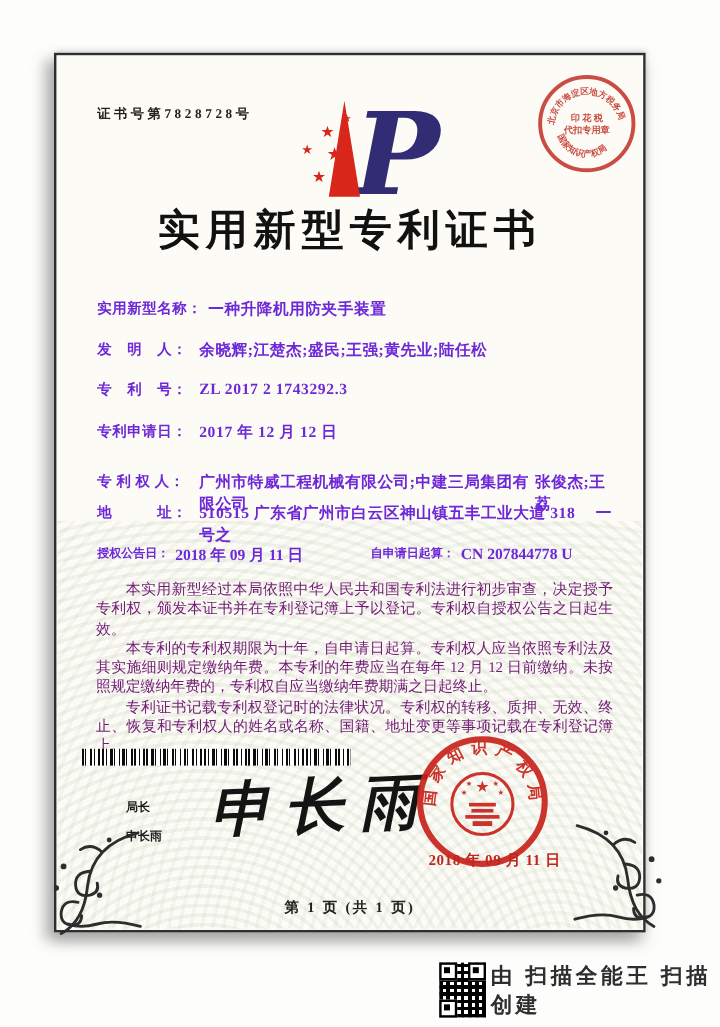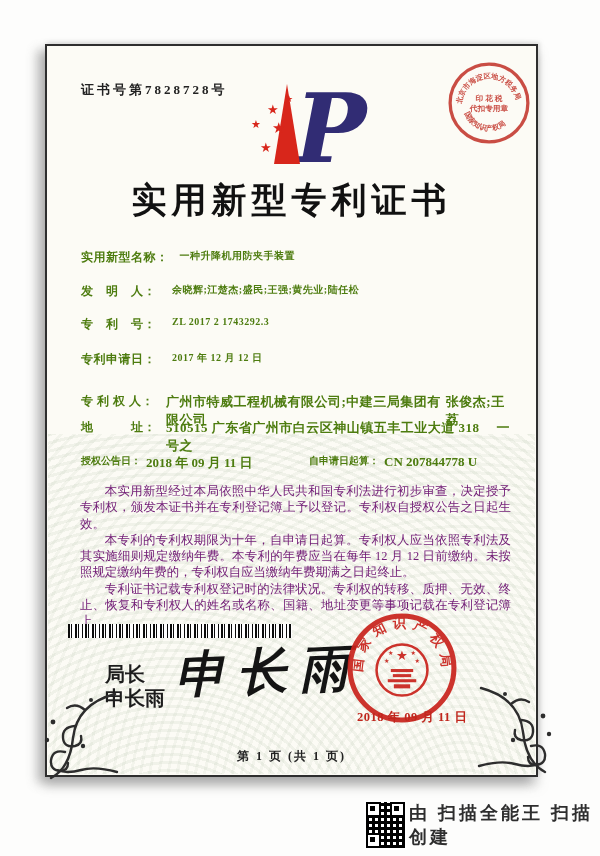--- a/index.html
+++ b/index.html
@@ -16,51 +16,51 @@
     border:2.5px solid #2e2e2e;
     box-shadow:-8px 6px 10px rgba(110,110,110,.45), 0 9px 10px rgba(140,140,140,.35), 2px -2px 4px rgba(160,160,160,.3);
   }
   .guilloche{
     position:absolute;left:1px;right:1px;bottom:1px;height:340px;pointer-events:none;
     background:
       repeating-radial-gradient(circle at 25% 130%, rgba(135,160,125,.10) 0 3px, transparent 3px 8px),
       repeating-radial-gradient(circle at 85% 115%, rgba(135,160,125,.08) 0 3px, transparent 3px 9px);
   }
   .cert-no{
-    position:absolute;left:34px;top:35px;
-    font-size:13px;font-weight:700;letter-spacing:3px;color:#222;
+    position:absolute;left:34px;top:41px;
+    font-size:11px;font-weight:700;letter-spacing:3px;color:#222;
   }
   .tax-stamp{position:absolute;left:398px;top:13px;width:88px;height:88px;opacity:.88;}
   .logo{position:absolute;left:196px;top:30px;width:140px;height:102px;}
   .title{
-    position:absolute;left:0;right:0;top:122px;margin:9px;text-align:center;
+    position:absolute;left:0;right:0;top:122px;margin:0;text-align:center;
     font-size:35px;font-weight:700;letter-spacing:5px;color:#111;
   }
   .row{position:absolute;left:34px;right:26px;display:flex;align-items:flex-start;
-       font-weight:700;color:#4d7c0f;}
+       font-weight:700;color:#6d28d9;}
   .lbl{flex:0 0 80px;font-size:12px;letter-spacing:.5px;white-space:nowrap;}
-  .val{font-size:10px;margin-left:11px;letter-spacing:.5px;}
+  .val{font-size:13px;margin-left:5px;letter-spacing:.5px;}
   .valcol{display:flex;flex-direction:row;margin-left:5px;}
   .valcol span{font-size:13px;letter-spacing:.5px;}
   .grant-pair{display:flex;}
   .grant-pair .lbl2{font-size:10px;font-weight:700;white-space:nowrap;}
   .grant-pair .val2{font-size:13px;font-weight:700;margin-left:5px;white-space:nowrap;}
   .body-text{
     position:absolute;left:33px;right:25px;top:437px;
     font-size:12.4px;line-height:16.3px;text-align:justify;color:#701a75;font-weight:500;
   }
   .body-text p{margin:0;text-indent:2em;}
   .barcode{
     position:absolute;left:21px;top:578px;width:224px;height:14px;
     background:repeating-linear-gradient(90deg,
       #0b0b0b 0 2px,#fff 2px 3px,#0b0b0b 3px 4px,#fff 4px 7px,
       #0b0b0b 7px 9px,#fff 9px 10px,#0b0b0b 10px 11px,#fff 11px 14px,
       #0b0b0b 14px 15px,#fff 15px 17px);
   }
-  .officials{position:absolute;left:58px;top:616px;font-size:20px;font-weight:700;line-height:24px;color:#1d1d1d;}
+  .officials{position:absolute;left:58px;top:616px;font-size:10px;font-weight:700;line-height:24px;color:#1d1d1d;}
   .autograph{
     position:absolute;left:128px;top:592px;width:210px;
     font-size:50px;font-weight:700;font-style:italic;letter-spacing:12px;color:#141414;
     transform:rotate(-2.5deg);white-space:nowrap;
   }
   .seal{position:absolute;left:299px;top:566px;width:112px;height:112px;opacity:.92;}
   .seal-date{
     position:absolute;left:310px;top:663px;
     font-size:12.5px;font-weight:700;letter-spacing:.5px;color:#c0261d;white-space:nowrap;
   }

